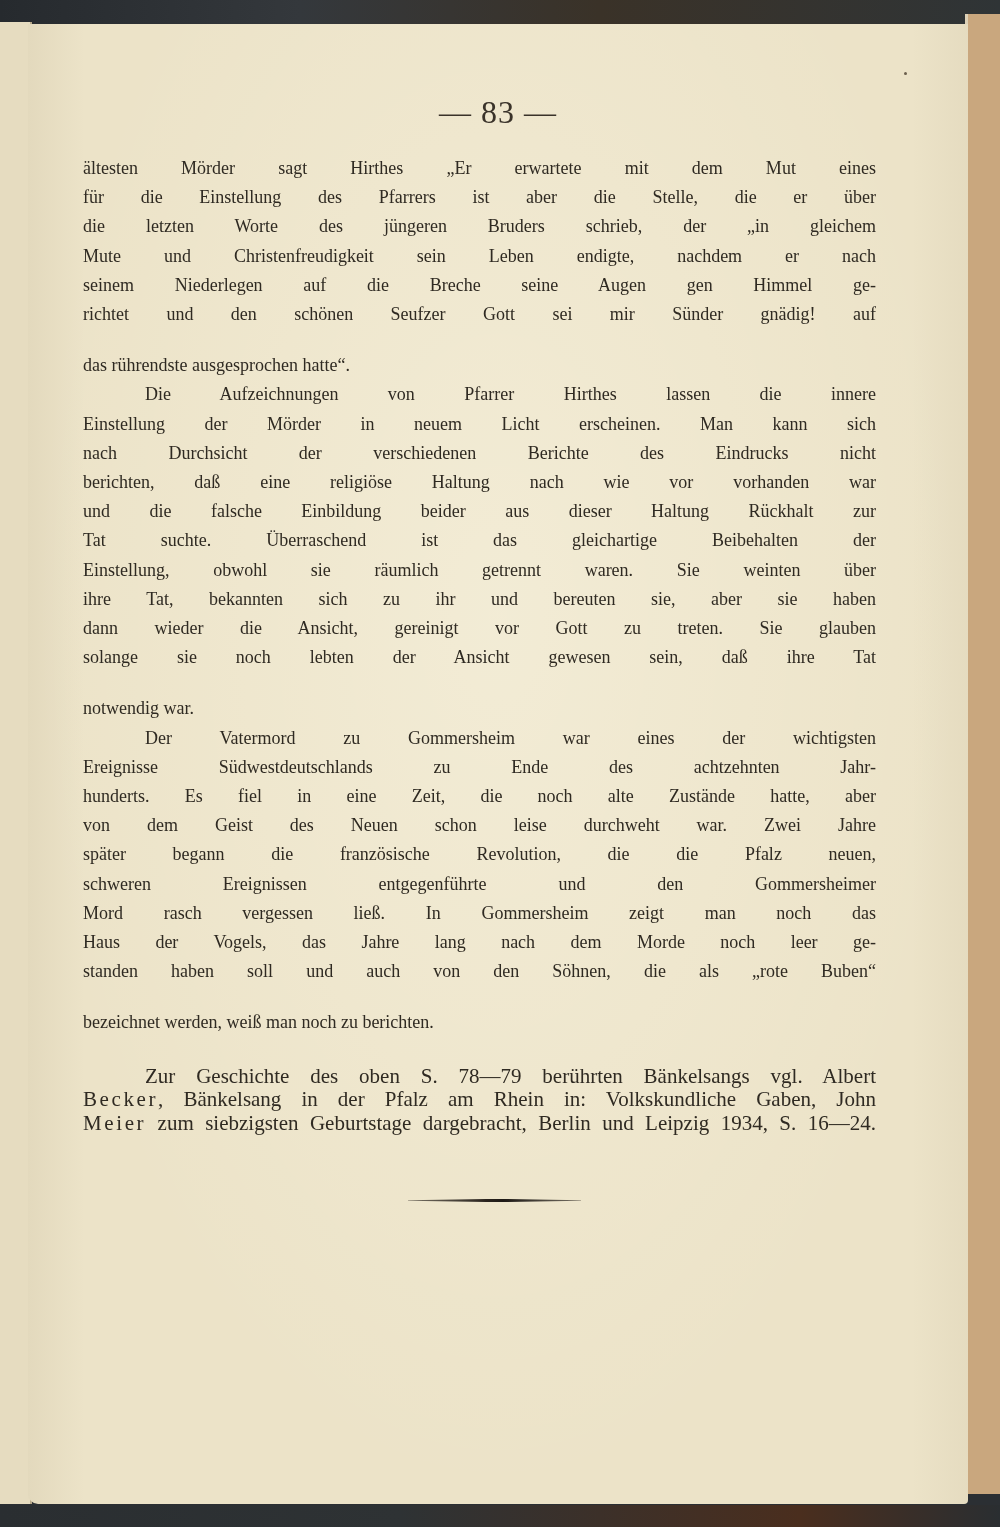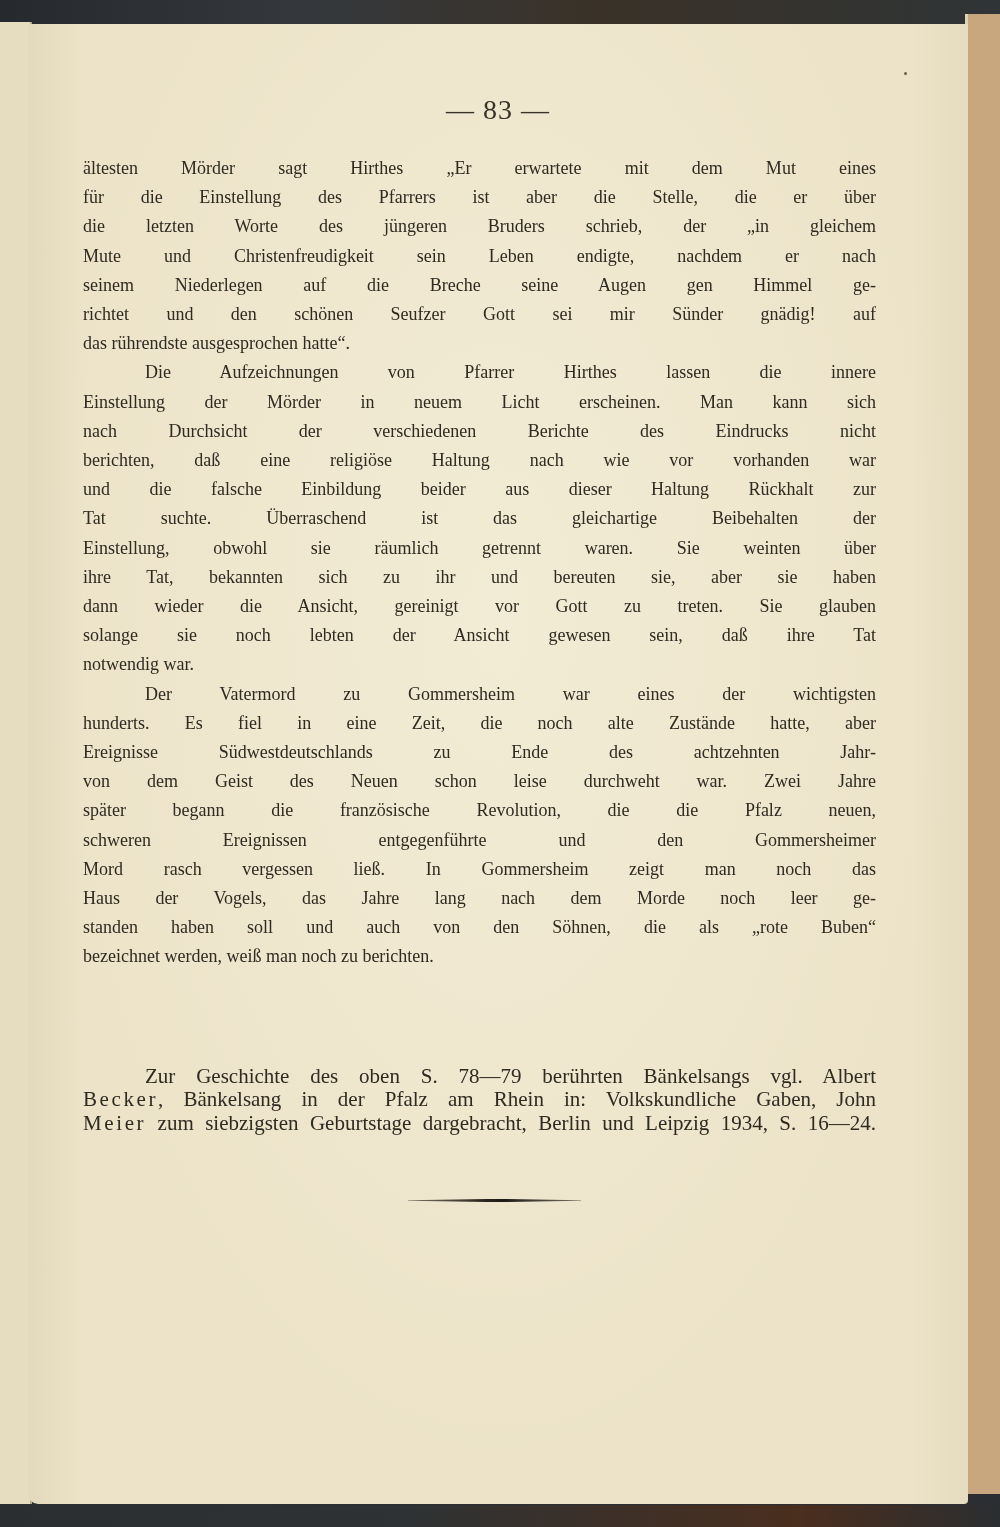--- a/index.html
+++ b/index.html
@@ -29,32 +29,32 @@
     .page {
       position: absolute; left: 28px; top: 24px; width: 940px; height: 1480px;
       background: #ece3c8;
       background-image:
         radial-gradient(ellipse at 50% 40%, rgba(255,252,238,0.35), rgba(0,0,0,0) 70%),
         linear-gradient(90deg, rgba(120,100,60,0.08) 0%, rgba(0,0,0,0) 6%, rgba(0,0,0,0) 94%, rgba(120,100,60,0.06) 100%);
       border-radius: 0 0 4px 10px;
     }
     .page-number {
       position: absolute; left: 0; width: 940px; top: 70px;
-      text-align: center; font-size: 28px; color: #3a332a; letter-spacing: 1px;
+      text-align: center; font-size: 32px; color: #3a332a; letter-spacing: 1px;
     }
     .body-text {
       position: absolute; left: 55px; top: 130px; width: 793px;
       font-size: 18px; line-height: 29.2px; color: #2f2a22;
       text-align: justify;
     }
     .line {
       display: block; white-space: nowrap;
       text-align-last: justify; text-align: justify;
     }
-    .line.last { text-align-last: left; }
+    .line.last { text-align-last: left; margin-top: 22px; }
     .line.indent { padding-left: 62px; }
     .footnote {
       position: absolute; left: 55px; top: 1041px; width: 793px;
       font-size: 21px; line-height: 23.4px; color: #2f2a22;
     }
     .fn-line { display: block; white-space: nowrap; text-align: justify; text-align-last: justify; }
     .fn-line.indent { padding-left: 62px; }
     .spaced { letter-spacing: 2.6px; }
     .rule {
       position: absolute; left: 380px; top: 1175px; width: 173px; height: 3px;
@@ -91,22 +91,22 @@
         <span class="line">und die falsche Einbildung beider aus dieser Haltung Rückhalt zur</span>
         <span class="line">Tat suchte. Überraschend ist das gleichartige Beibehalten der</span>
         <span class="line">Einstellung, obwohl sie räumlich getrennt waren. Sie weinten über</span>
         <span class="line">ihre Tat, bekannten sich zu ihr und bereuten sie, aber sie haben</span>
         <span class="line">dann wieder die Ansicht, gereinigt vor Gott zu treten. Sie glauben</span>
         <span class="line">solange sie noch lebten der Ansicht gewesen sein, daß ihre Tat</span>
         <span class="line last">notwendig war.</span>
       </div>
       <div>
         <span class="line indent">Der Vatermord zu Gommersheim war eines der wichtigsten</span>
+        <span class="line">Ereignisse Südwestdeutschlands zu Ende des achtzehnten Jahr-</span>
         <span class="line">hunderts. Es fiel in eine Zeit, die noch alte Zustände hatte, aber</span>
-        <span class="line">Ereignisse Südwestdeutschlands zu Ende des achtzehnten Jahr-</span>
         <span class="line">von dem Geist des Neuen schon leise durchweht war. Zwei Jahre</span>
         <span class="line">später begann die französische Revolution, die die Pfalz neuen,</span>
         <span class="line">schweren Ereignissen entgegenführte und den Gommersheimer</span>
         <span class="line">Mord rasch vergessen ließ. In Gommersheim zeigt man noch das</span>
         <span class="line">Haus der Vogels, das Jahre lang nach dem Morde noch leer ge-</span>
         <span class="line">standen haben soll und auch von den Söhnen, die als „rote Buben“</span>
         <span class="line last">bezeichnet werden, weiß man noch zu berichten.</span>
       </div>
     </div>
 

